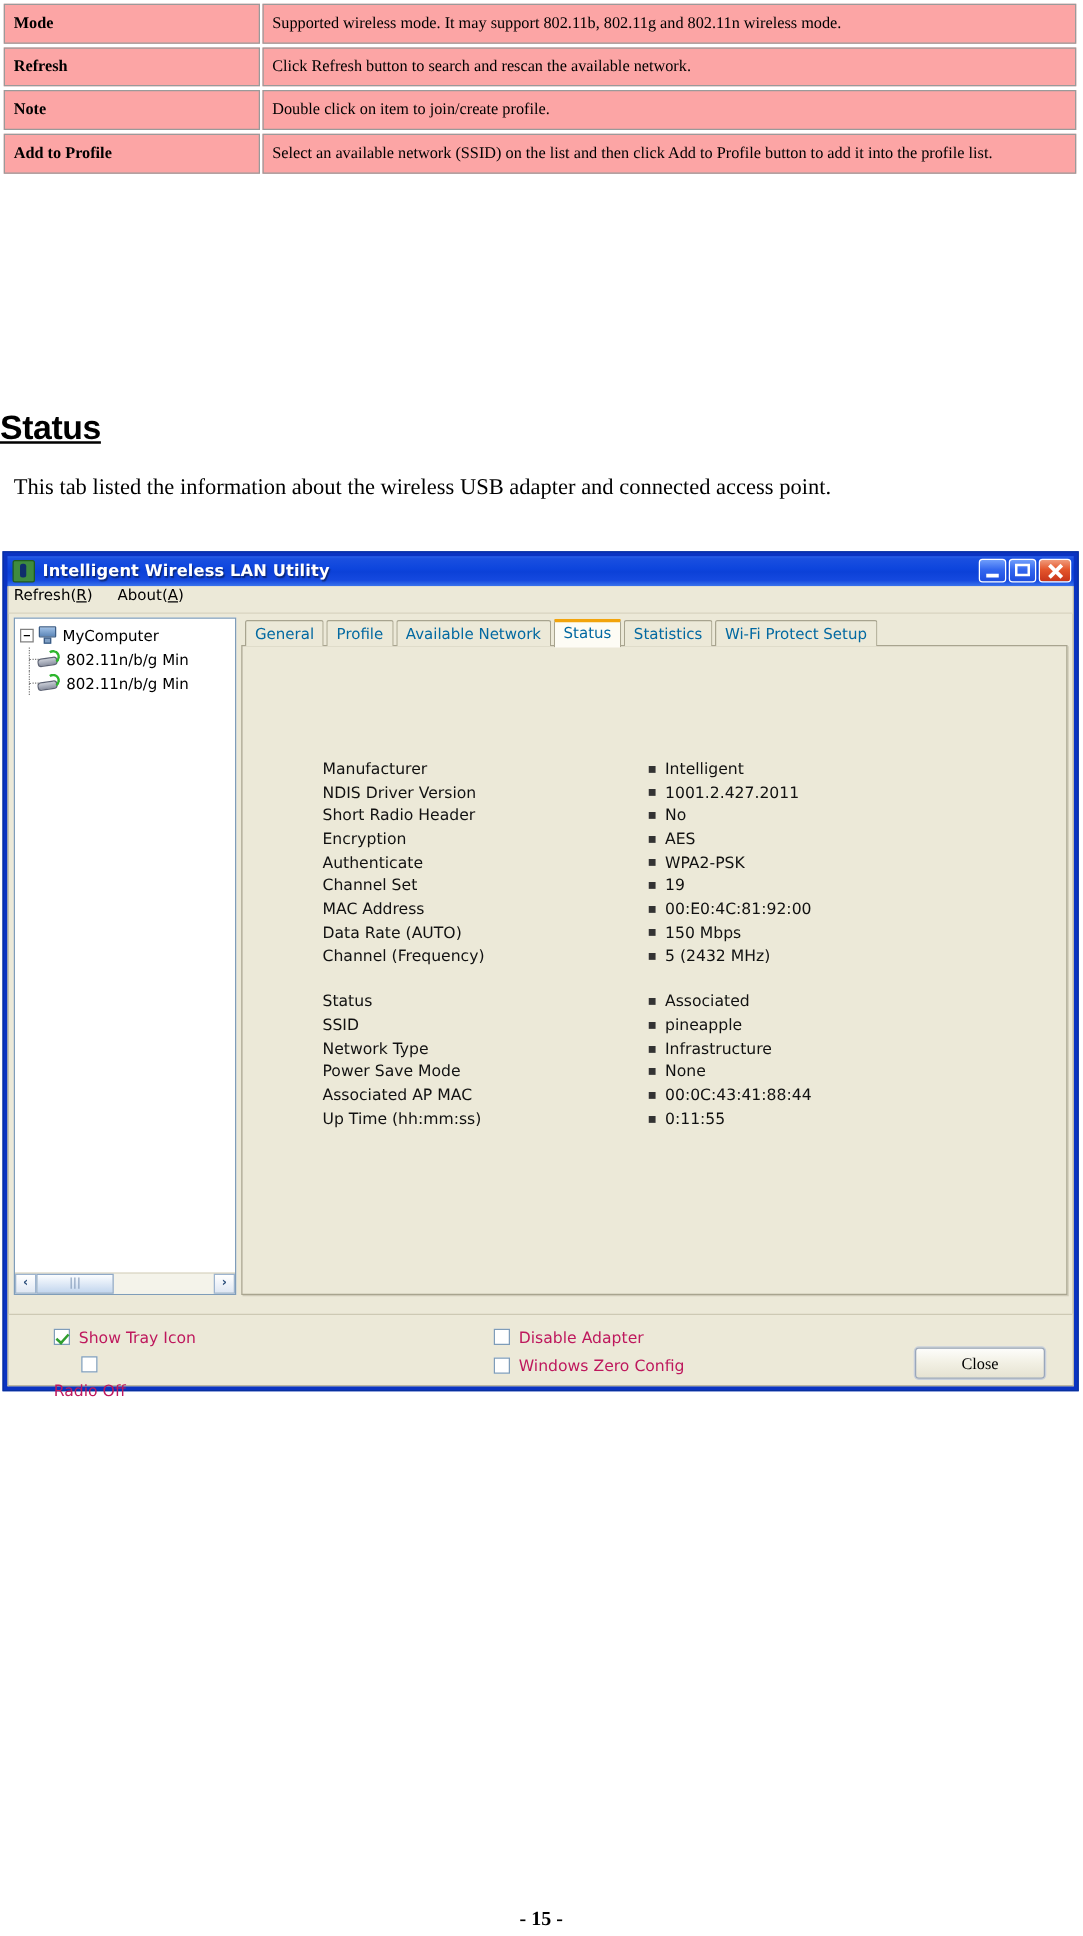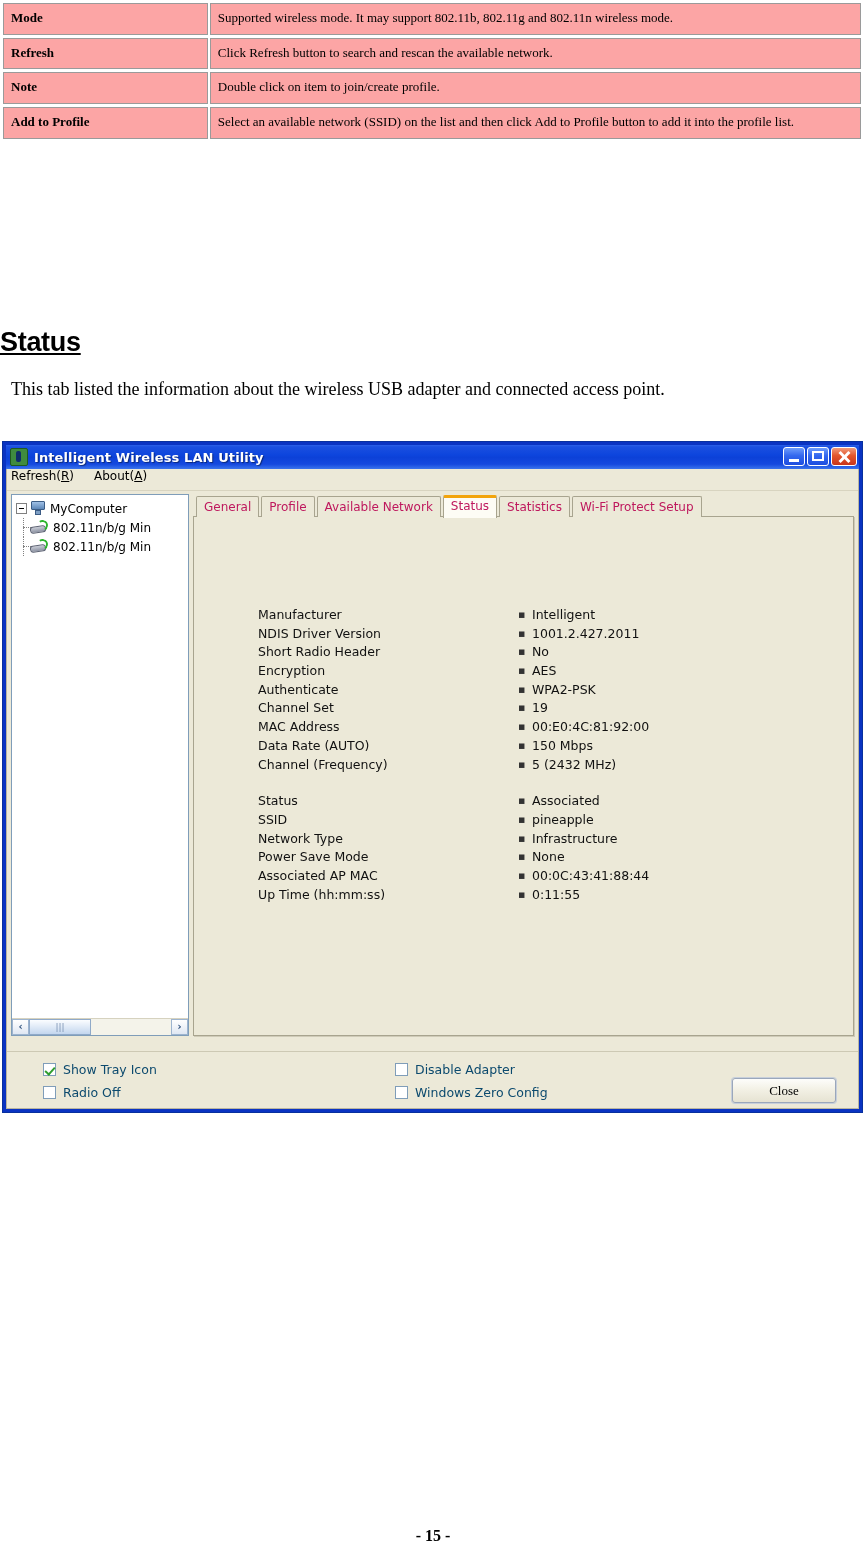--- a/index.html
+++ b/index.html
@@ -356,21 +356,21 @@
     align-items: flex-end;
     height: 23px;
     padding-left: 3px;
     gap: 2px;
     position: relative;
     z-index: 2;
   }
   .tab {
     font-family: "DejaVu Sans", sans-serif;
     font-size: 12px;
-    color: #be185d;
+    color: #0369a1;
     padding: 3px 7px 2px 7px;
     background: #ece9d8;
     border: 1px solid #a8a48f;
     border-bottom: none;
     border-radius: 2px 2px 0 0;
     white-space: nowrap;
     line-height: 15px;
     box-sizing: border-box;
     height: 21px;
   }
@@ -426,21 +426,21 @@
     background: #ece9d8;
     border-top: 1px solid #cdc9b4;
   }
   .cb-row {
     position: absolute;
     display: flex;
     align-items: center;
     gap: 7px;
     font-family: "DejaVu Sans", sans-serif;
     font-size: 12.5px;
-    color: #0c4a6e;
+    color: #be185d;
     white-space: nowrap;
     padding-left: 16px;
   }
   .checkbox {
     width: 13px; height: 13px;
     background: #ffffff;
     border: 1px solid #7f9db9;
     box-sizing: border-box;
     position: relative;
     flex: none;
@@ -652,21 +652,21 @@
           </div>
         </div>
       </div>
     </div>
 
     <div class="bottom-bar">
       <div class="cb-row" style="left:20px; top:10px;">
         <span class="checkbox checked"></span>
         <span>Show Tray Icon</span>
       </div>
-      <div class="cb-row" style="left:20px; top:33px;">
+      <div class="cb-row" style="left:20px; top:33px;flex-direction:column;">
         <span class="checkbox"></span>
         <span>Radio Off</span>
       </div>
       <div class="cb-row" style="left:372px; top:10px;">
         <span class="checkbox"></span>
         <span>Disable Adapter</span>
       </div>
       <div class="cb-row" style="left:372px; top:33px;">
         <span class="checkbox"></span>
         <span>Windows Zero Config</span>

